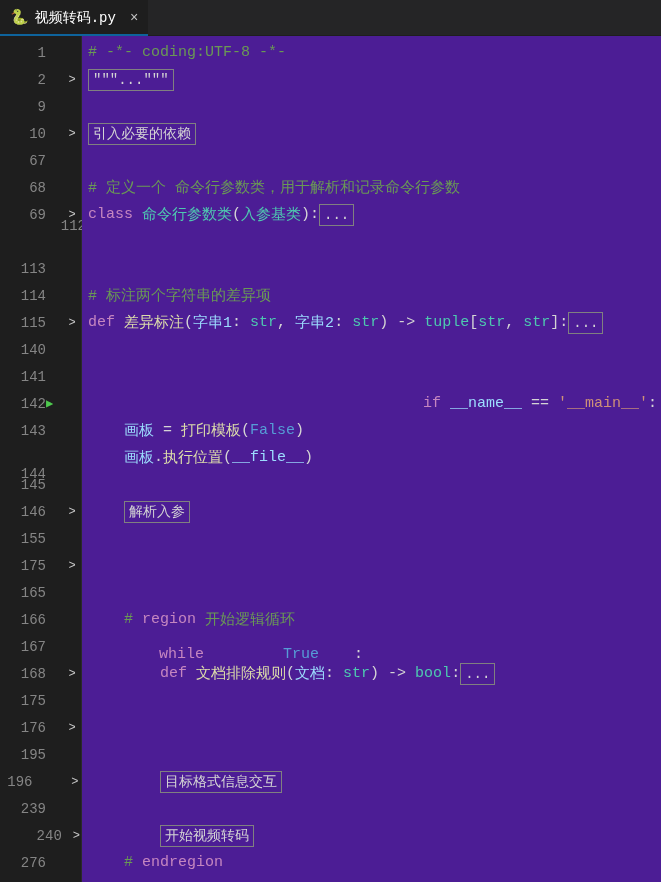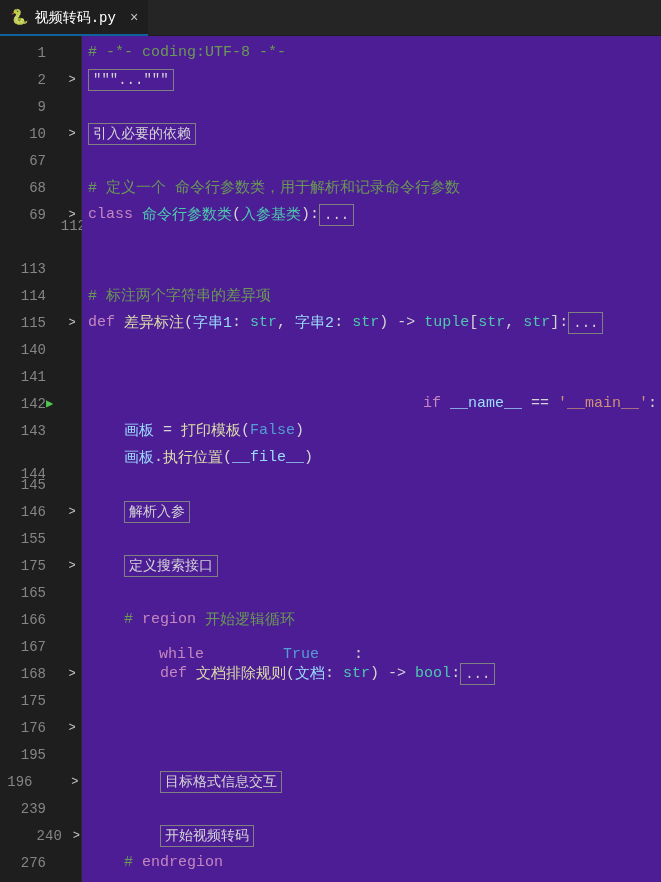--- a/index.html
+++ b/index.html
@@ -370,24 +370,20 @@
       <div class="cline" style="top: 435px;">
         <span class="tok c-plain"></span>
       </div>
       <div class="cline" style="top: 462px;">
         <span class="tok c-plain">    </span>
         <span class="fold-box">解析入参</span>
       </div>
       <div class="cline" style="top: 489px;">
         <span class="tok c-plain"></span>
       </div>
-      <div class="cline" style="top: 516px;">
-        <span class="tok c-plain">    </span>
-        <span class="fold-box">定义搜索接口</span>
-      </div>
       <div class="cline" style="top: 543px;">
         <span class="tok c-plain"></span>
       </div>
       <div class="cline" style="top: 570px;">
         <span class="tok c-plain">    </span>
         <span class="tok c-comment"># </span>
         <span class="tok c-region">region</span>
         <span class="tok c-comment"> 开始逻辑循环</span>
       </div>
       <div class="cline" style="top: 605px; gap: 35px;">

